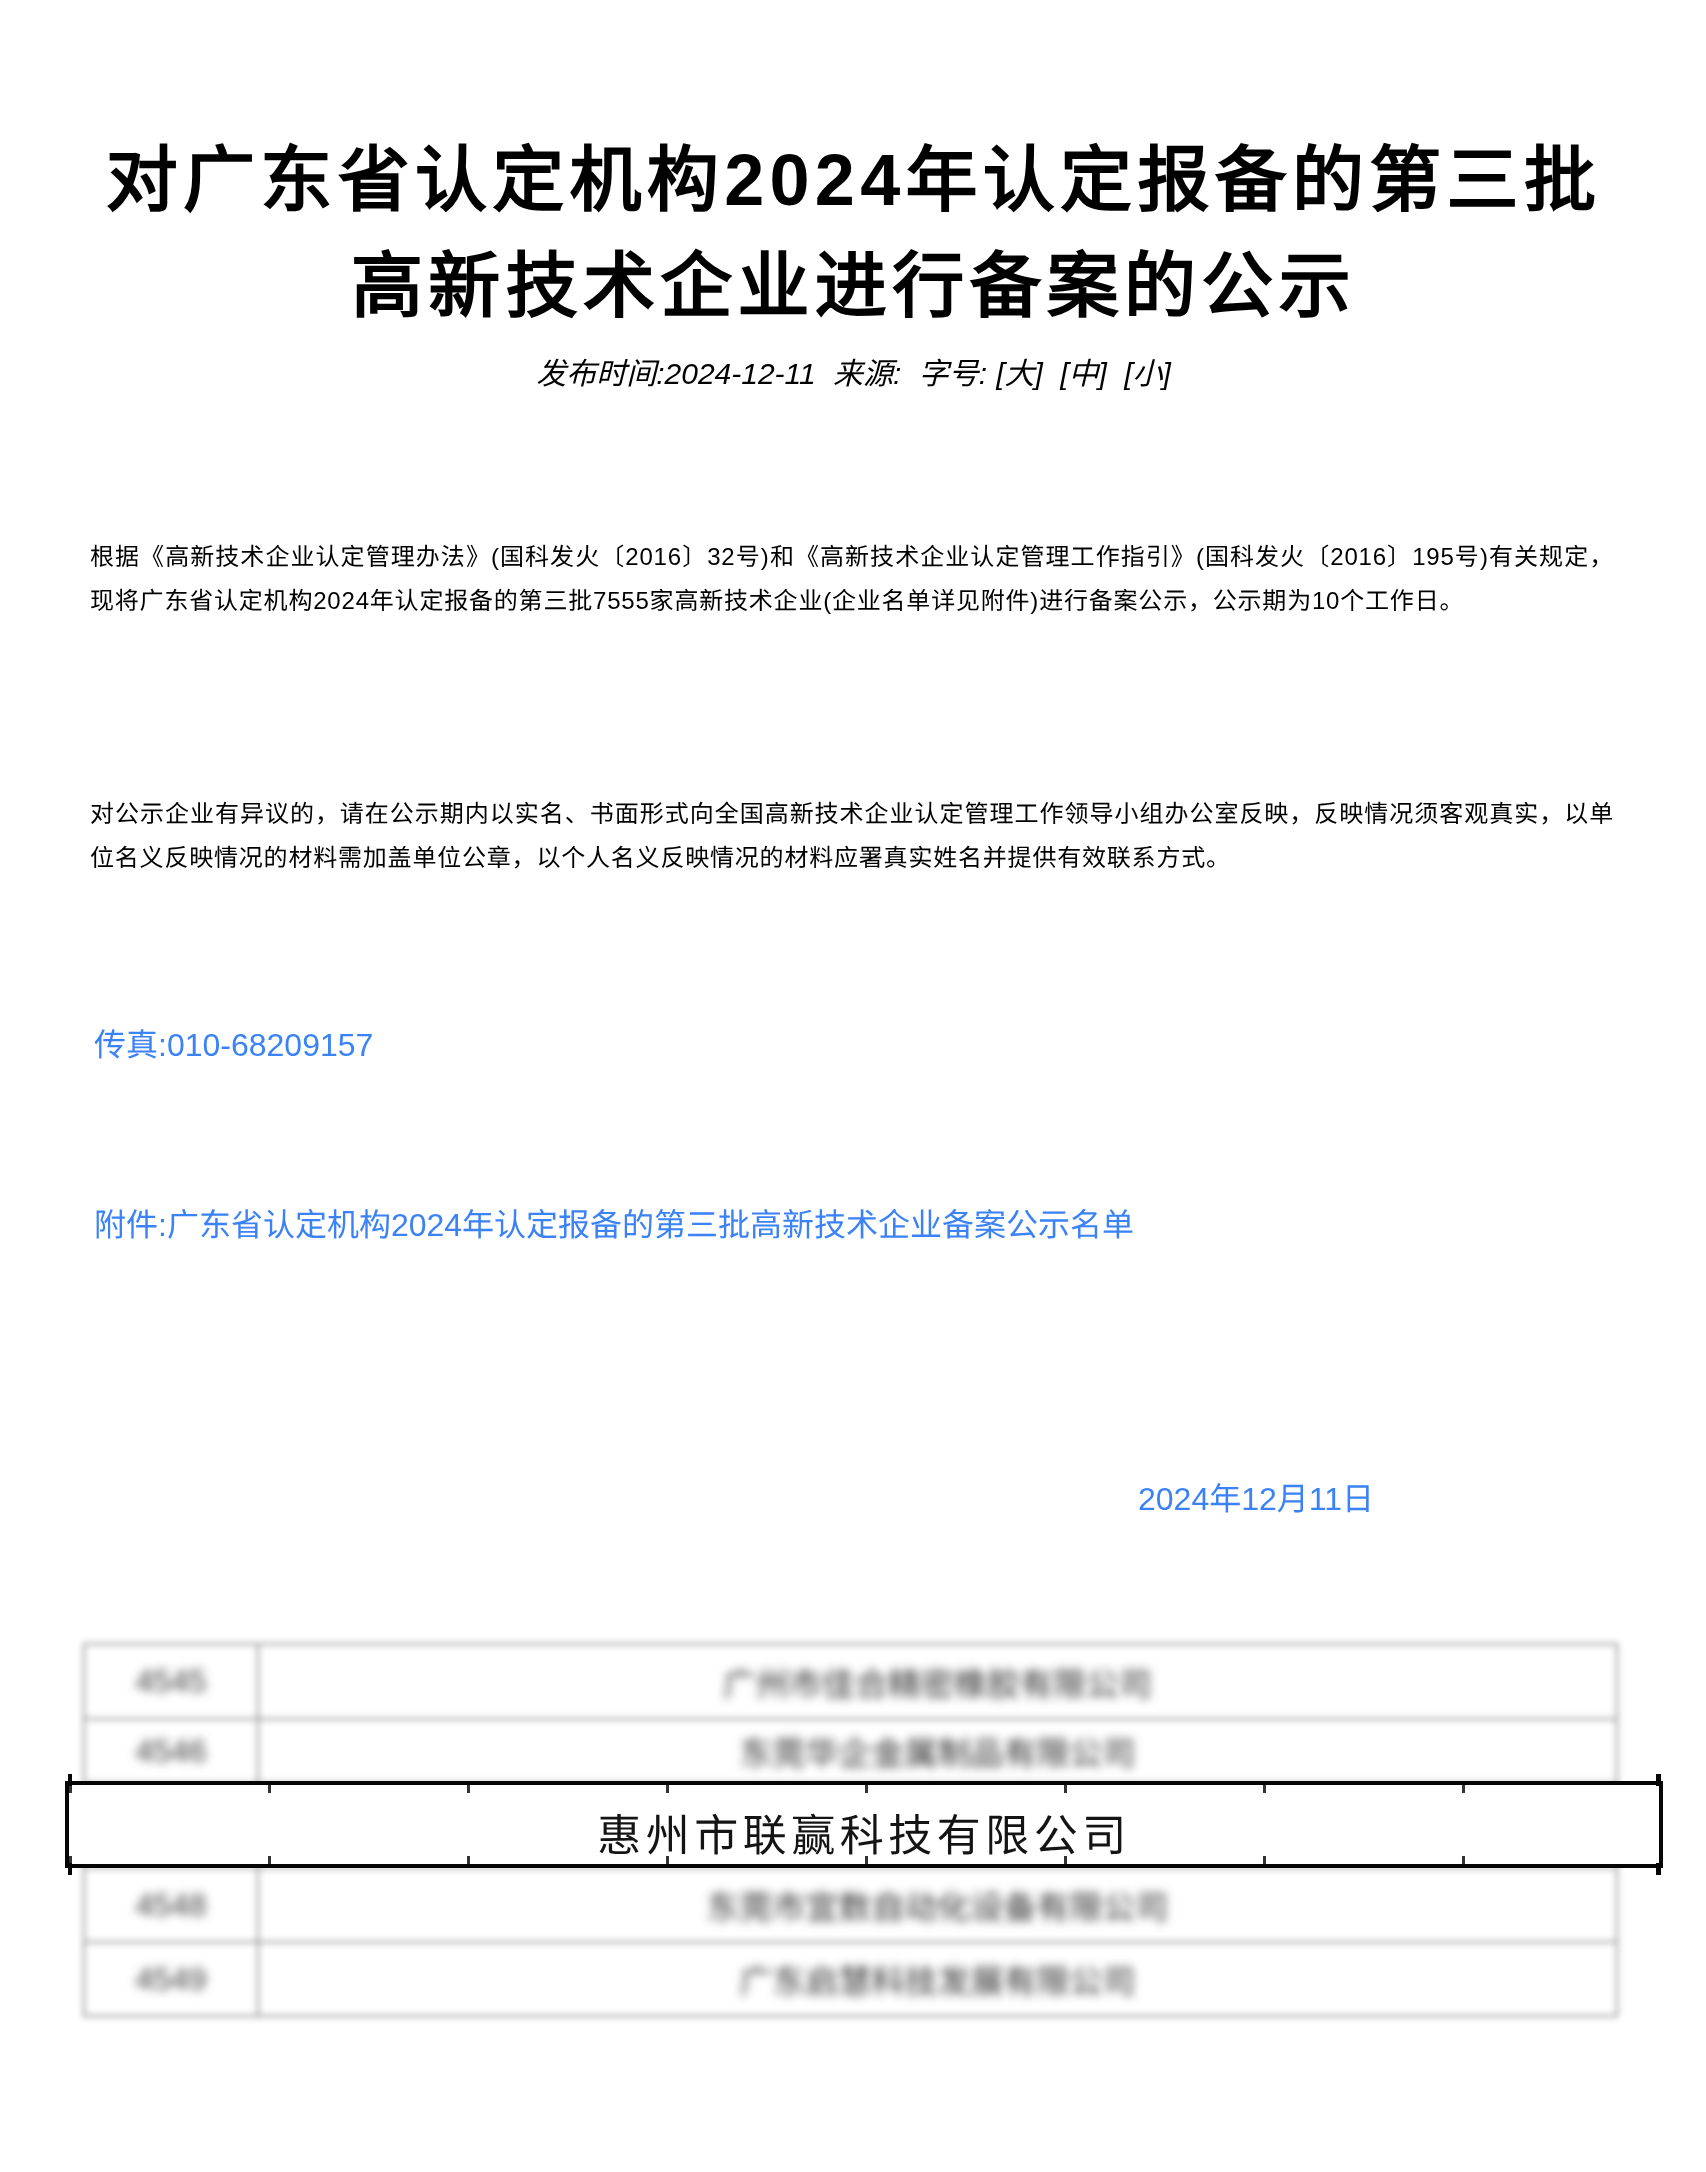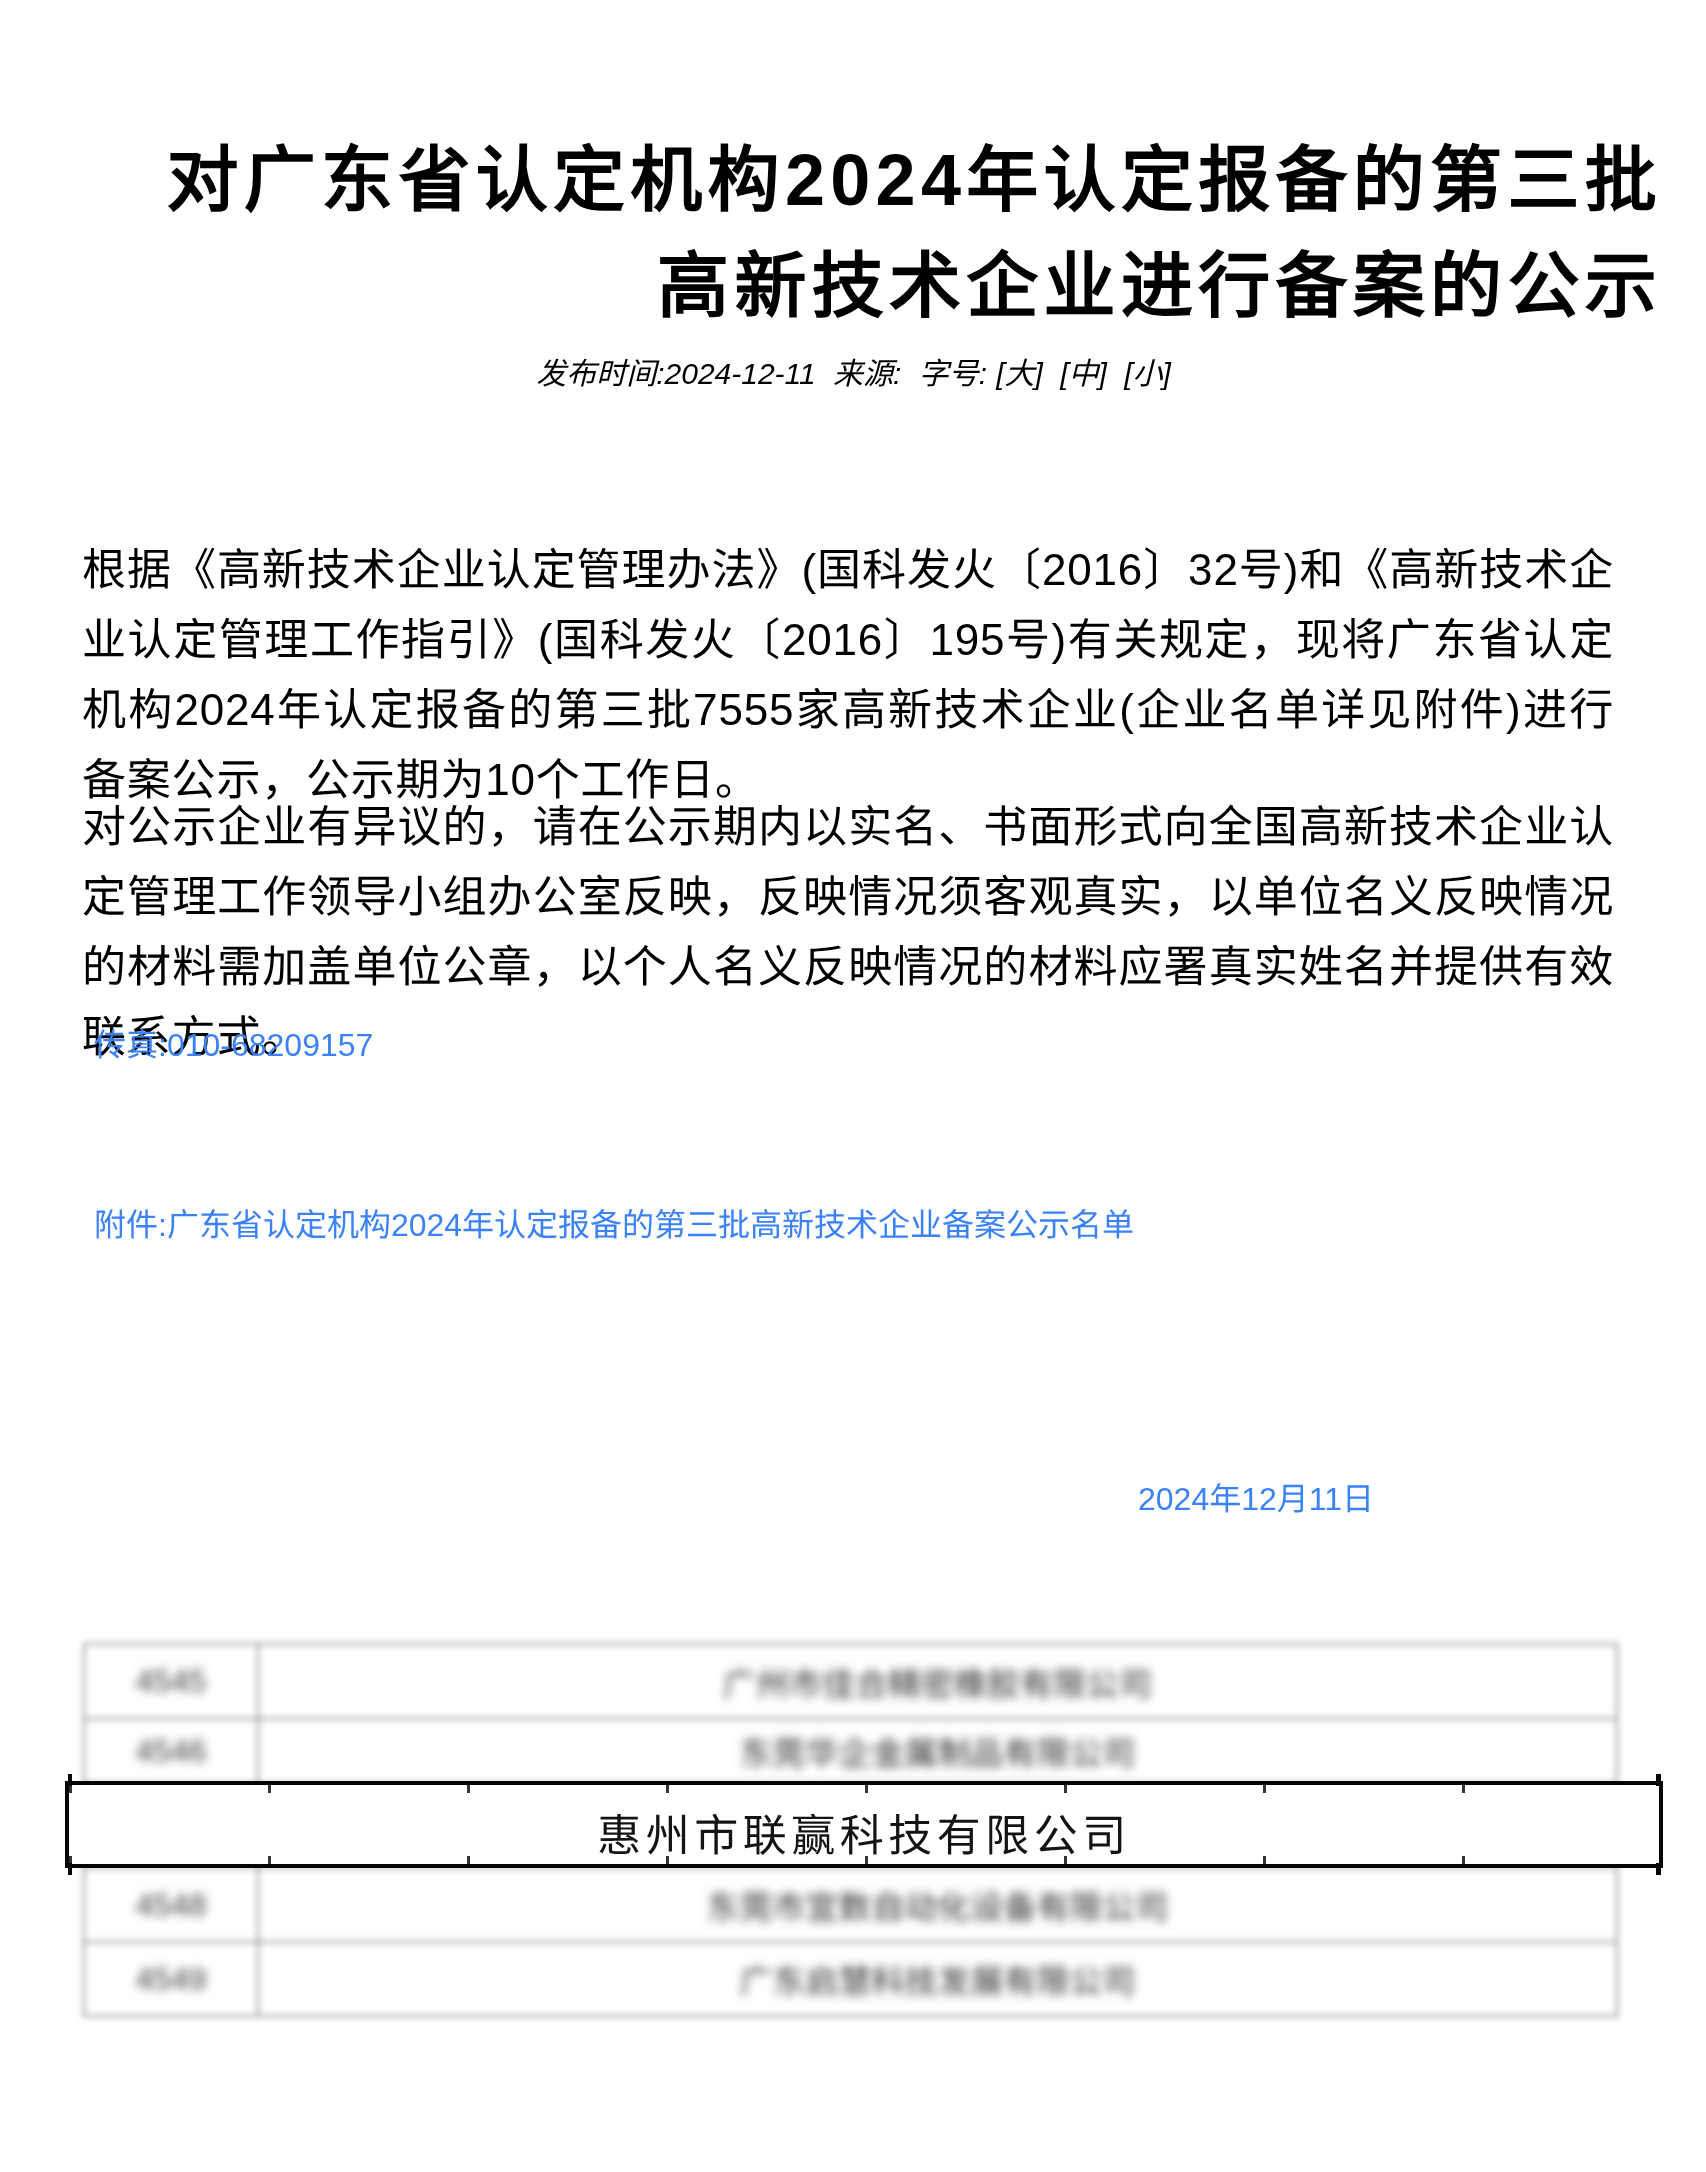--- a/index.html
+++ b/index.html
@@ -12,21 +12,21 @@
     position: relative;
     width: 1707px; height: 2172px;
     background: #fff;
     overflow: hidden;
   }
 
   
   .title-block {
     position: absolute;
     top: 127px; left: 45px; right: 45px;
-    text-align: right;
+    text-align: center;
     font-weight: 700;
     font-size: 72px;
     line-height: 106px;
     letter-spacing: 5.3px;
     color: #000;
   }
 
   
   .meta-line {
     position: absolute;
@@ -35,23 +35,23 @@
     font-size: 30px;
     line-height: 39px;
     color: #000;
   }
   .meta-line span { margin: 0 4.5px; font-style: italic; }
   .size-btn { cursor: pointer; }
 
   
   .para {
     position: absolute;
-    left: 82px; right: 93px;
-    font-size: 44px;
-    line-height: 70px;
+    left: 90px; right: 93px;
+    font-size: 24px;
+    line-height: 44px;
     text-align: justify;
     letter-spacing: 0.8px;
     color: #000;
   }
   .p1 { top: 535px; }
   .p2 { top: 792px; }
 
   .single-line {
     position: absolute;
     left: 94px; right: 93px;

